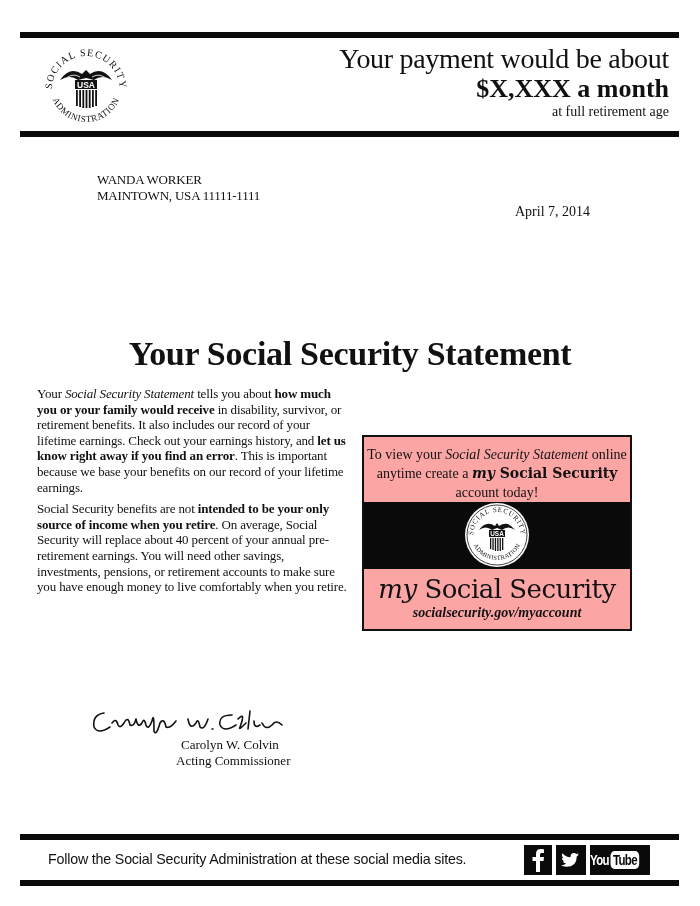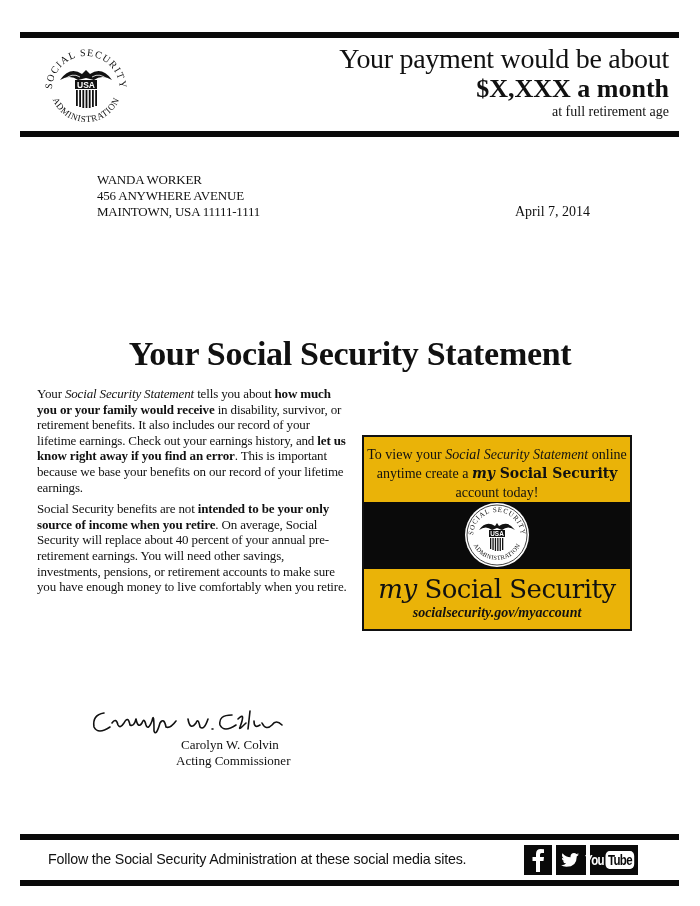--- a/index.html
+++ b/index.html
@@ -22,21 +22,21 @@
 
   .body-col { position: absolute; left: 37px; top: 386px; width: 310px; font-size: 13px; line-height: 15.6px; letter-spacing: -0.15px; }
   .body-col p { margin-bottom: 6px; }
   .mysss { font-family: "DejaVu Serif", serif; font-weight: bold; font-size: 13px; letter-spacing: 0; }
 
   .signature { position: absolute; left: 90px; top: 705px; }
   .sig-name { position: absolute; left: 181px; top: 737px; font-size: 13px; }
   .sig-title { position: absolute; left: 166px; top: 753px; font-size: 13px; margin-left: 10px; }
 
   
-  .promo { position: absolute; left: 362px; top: 435px; width: 270px; height: 196px; border: 2px solid #111; background: #eab308; }
+  .promo { position: absolute; left: 362px; top: 435px; width: 270px; height: 196px; border: 2px solid #111; background: #fca5a5; }
   .promo-text { position: absolute; top: 8px; left: 0; width: 266px; text-align: center; font-size: 14px; line-height: 19px; }
   .promo-band { position: absolute; left: 0; top: 65px; width: 266px; height: 67px; background: #0a0a0a; }
   .promo-brand { position: absolute; left: 0; top: 137px; width: 266px; text-align: center; font-size: 26px; font-weight: normal; font-family: "DejaVu Serif", serif; letter-spacing: -0.5px; line-height: 30px; }
   .promo-url { position: absolute; left: 0; top: 168px; width: 266px; text-align: center; font-size: 14px; font-weight: bold; font-style: italic; }
 
   .footer-text { position: absolute; left: 48px; top: 850px; font-size: 15px; letter-spacing: -0.2px; font-family: "Liberation Sans", sans-serif; transform: scaleX(0.95); transform-origin: left; }
   .social { position: absolute; top: 845px; height: 30px; background: #0a0a0a; display: flex; align-items: center; justify-content: center; color: #fff; }
 </style>
 </head>
 <body>
@@ -73,21 +73,20 @@
 </svg>
 
 <div class="hdr-right">
   <div class="hdr-line1">Your payment would be about</div>
   <div class="hdr-line2">$X,XXX a month</div>
   <div class="hdr-line3">at full retirement age</div>
 </div>
 
 <div class="address">
   <div>WANDA WORKER</div>
-  <div>456 ANYWHERE AVENUE</div>
   <div>MAINTOWN, USA 11111-1111</div>
 </div>
 <div class="date">April 7, 2014</div>
 
 <div class="title">Your Social Security Statement</div>
 
 <div class="body-col">
   <p><span>Your </span><i>Social Security Statement</i><span> tells you about </span><b>how much you or your family would receive</b><span> in disability, survivor, or retirement benefits. It also includes our record of your lifetime earnings. Check out your earnings history, and </span><b>let us know right away if you find an error</b><span>. This is important because we base your benefits on our record of your lifetime earnings.</span></p>
   <p><span>Social Security benefits are not </span><b>intended to be your only source of income when you retire</b><span>. On average, Social Security will replace about 40 percent of your annual pre-retirement earnings. You will need other savings, investments, pensions, or retirement accounts to make sure you have enough money to live comfortably when you retire.</span></p>
 </div>
@@ -141,20 +140,20 @@
 <div class="social" style="left:524px; width:28px;">
   <svg width="14" height="24" viewBox="0 0 14 24">
     <path d="M9 24 V13 H12.5 L13 9 H9 V6.5 Q9 5 10.5 5 H13 V1.2 Q11.5 1 9.8 1 Q5 1 5 6 V9 H1.5 V13 H5 V24 Z" fill="#fff"></path>
   </svg>
 </div>
 <div class="social" style="left:556px; width:30px;">
   <svg width="24" height="20" viewBox="0 0 24 20">
     <path d="M23.5 2.4 Q22.6 2.8 21.6 2.9 Q22.7 2.2 23.1 1 Q22.1 1.6 20.9 1.8 Q19.9 0.8 18.5 0.8 Q15.2 0.8 15 4.3 Q15 4.7 15.1 5.1 Q10.2 4.9 7 1.1 Q6.5 2 6.5 3 Q6.5 4.9 8.1 6 Q7.2 6 6.4 5.5 Q6.4 8.3 9.1 8.9 Q8.3 9.1 7.5 9 Q8.2 11.3 10.7 11.4 Q8.7 13 6.1 13 Q5.6 13 5.1 12.9 Q7.7 14.6 10.9 14.6 Q21.2 14.6 21.2 4.8 V4.3 Q22.5 3.5 23.5 2.4 Z" transform="translate(-3.5 2.2)" fill="#fff"></path>
   </svg>
 </div>
-<div class="social" style="left:590px; width:48px; justify-content:center; padding-left:3px;">
+<div class="social" style="left:590px; width:60px; justify-content:flex-end; padding-left:3px;">
   <span style="display:flex; align-items:center; font-family:'Liberation Sans', sans-serif; font-weight:bold; font-size:14px; letter-spacing:-0.8px; transform:scaleX(0.82); transform-origin:left;">
     <span style="color:#fff;">You</span>
     <span style="background:#fff; color:#0a0a0a; border-radius:5px; padding:1px 3px; margin-left:2px;">Tube</span>
   </span>
 </div>
 
 <div class="rule" style="top:880px;"></div>
 
 </body></html>

